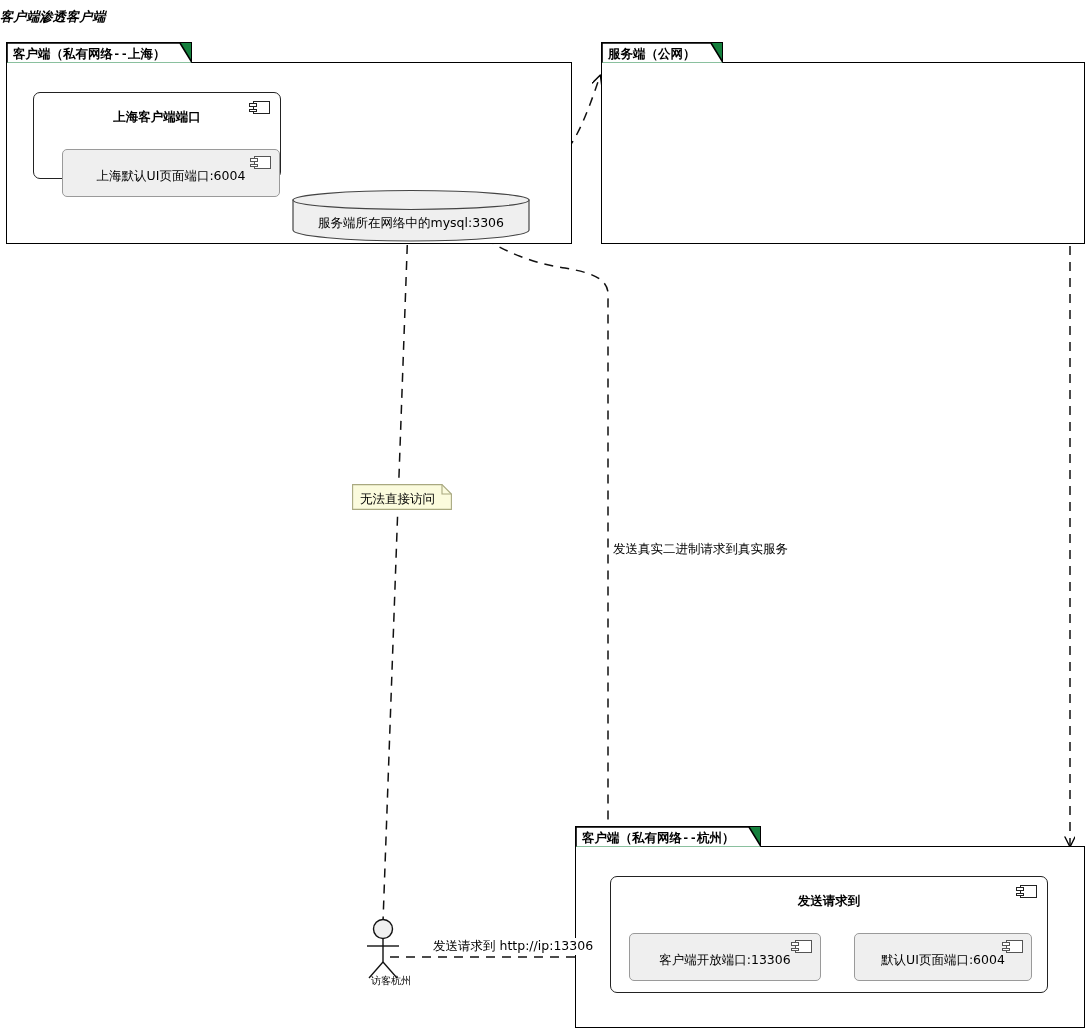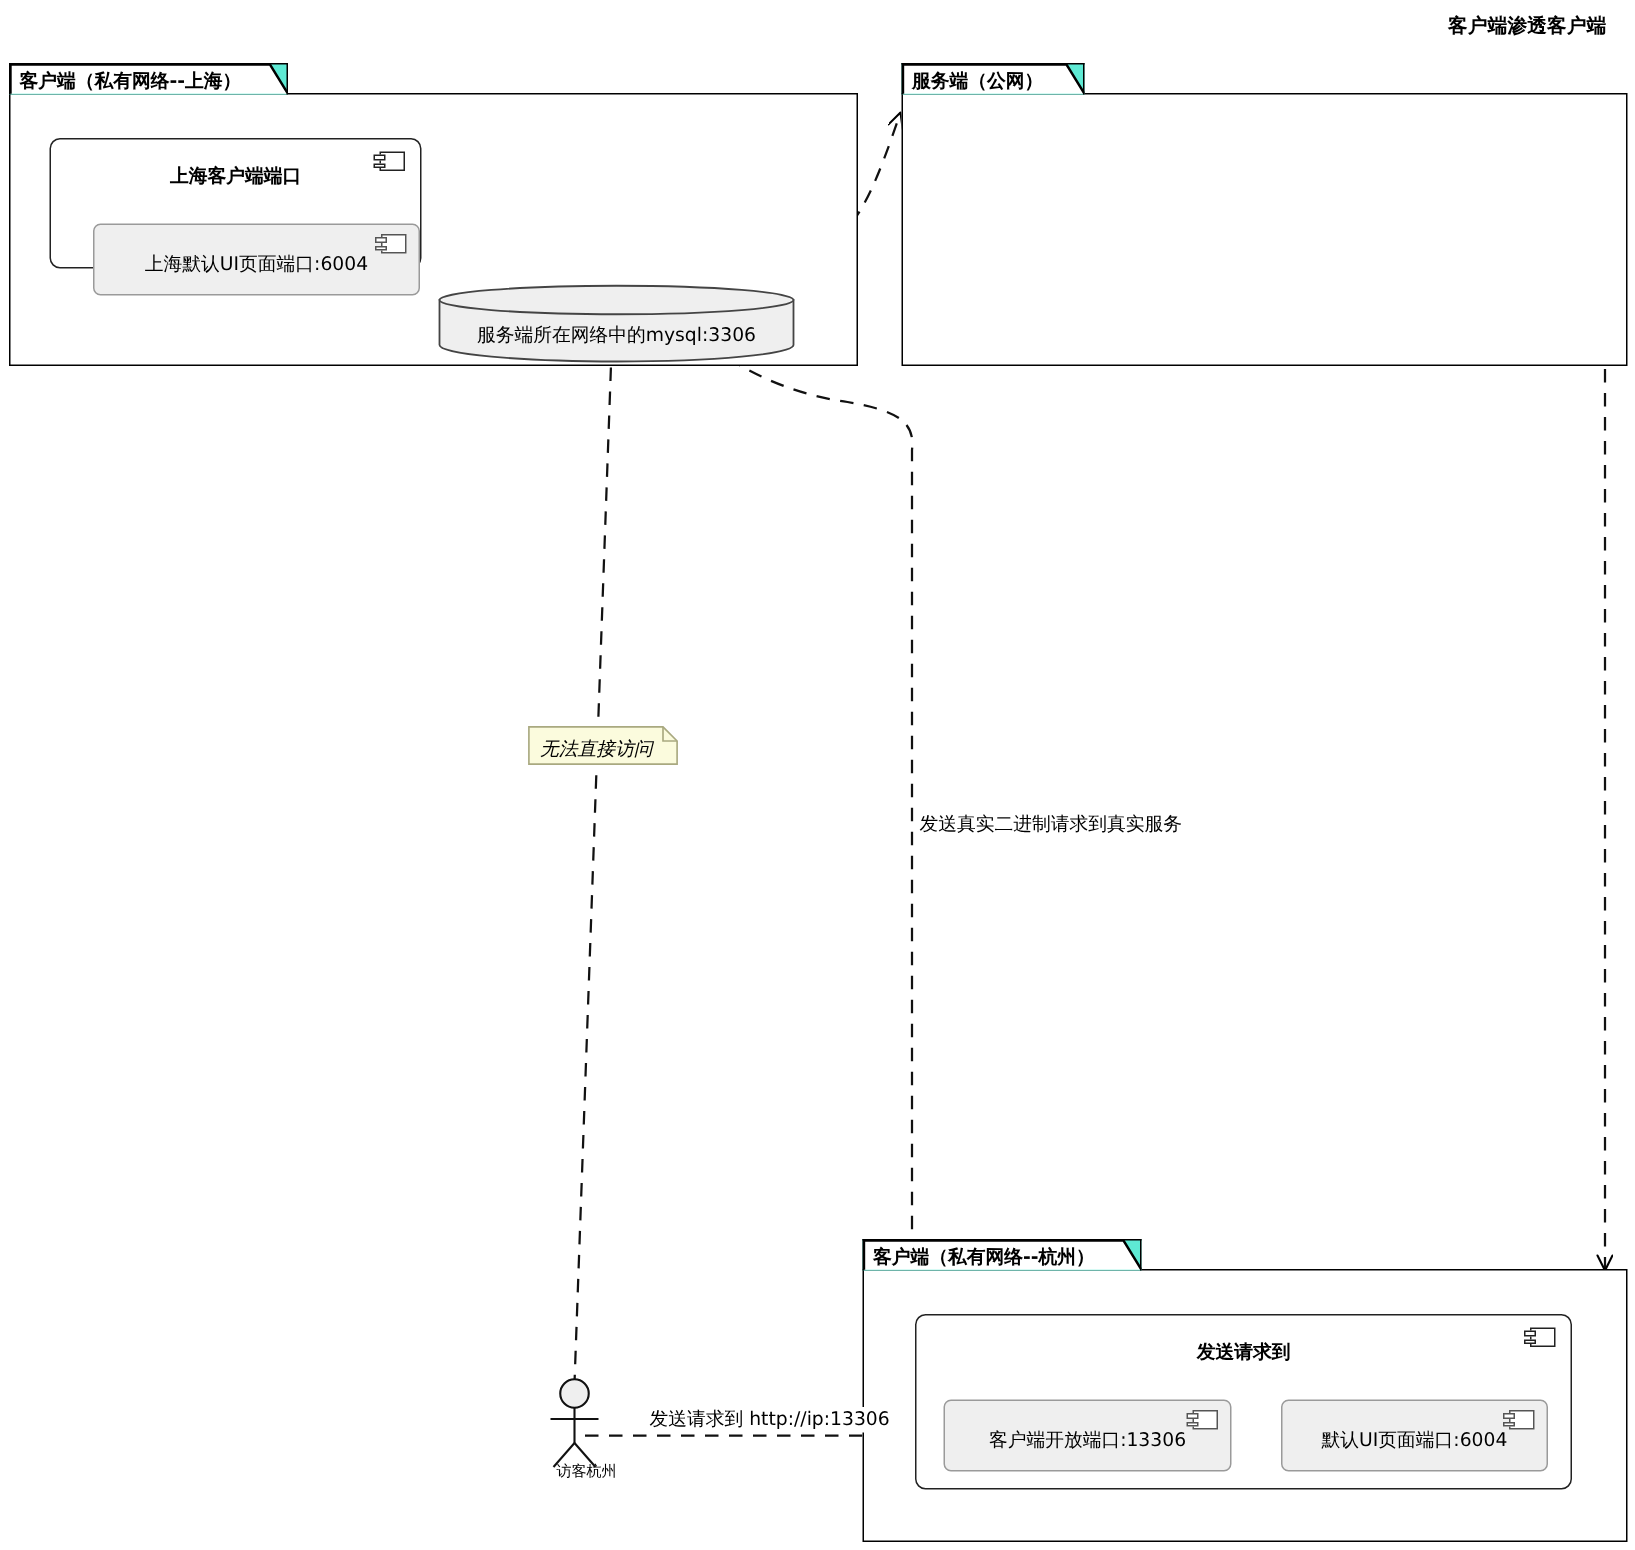--- a/index.html
+++ b/index.html
@@ -28,40 +28,42 @@
     height: 1033px;
     pointer-events: none;
   }
 
   
   .diagram-title {
     position: absolute;
     top: 8px;
     left: 0;
     width: 1071px;
-    text-align: right;
+    text-align: left;
     font-size: 13px;
     font-weight: bold;
     letter-spacing: 0.2px;
+    font-style: italic;
   }
 
   
   .pkg {
     position: absolute;
   }
   .pkg-tab {
     position: absolute;
     top: 0;
     left: 0;
     height: 21px;
     box-sizing: border-box;
     border: 1.4px solid #000;
     border-bottom: none;
-    background: #5eead4;
+    background: #15803d;
     z-index: 2;
+    font-family: Liberation Mono, monospace;
   }
   .pkg-tab-label {
     position: absolute;
     left: 6px;
     top: 3px;
     font-size: 12.5px;
     font-weight: bold;
     white-space: nowrap;
   }
   .pkg-body {
@@ -280,21 +282,21 @@
         <div class="comp-icon" style="right:8px; top:6px;">
           <div class="ci-body"></div>
             <div class="ci-tab t1"></div>
             <div class="ci-tab t2"></div>
         </div>
         <div class="comp-inner-label">默认UI页面端口:6004</div>
       </div>
     </div>
   </div>
 
-  <div class="note" style="left:352px; top:484px; width:100px; height:26px;font-style:italic;">
+  <div class="note" style="left:352px; top:484px; width:100px; height:26px;">
     <svg width="100" height="26" viewBox="0 0 100 26" xmlns="http://www.w3.org/2000/svg" style="position:absolute;left:0;top:0;">
       <path d="M0.6,0.6 L90,0.6 L99.4,10 L99.4,25.4 L0.6,25.4 Z" fill="#fbfbdd" stroke="#a9a980" stroke-width="1.1"></path>
       <path d="M90,0.6 L90,10 L99.4,10" fill="none" stroke="#a9a980" stroke-width="1.1"></path>
     </svg>
     <span class="note-label">无法直接访问</span>
   </div>
 
   <div class="actor" style="left:383px; top:918px; width:1px; height:1px;">
     <svg width="60" height="70" viewBox="0 0 60 70" xmlns="http://www.w3.org/2000/svg" style="position:absolute;left:-30px;top:0;">
       <circle cx="30" cy="11" r="9.5" fill="#efefef" stroke="#111" stroke-width="1.4"></circle>

